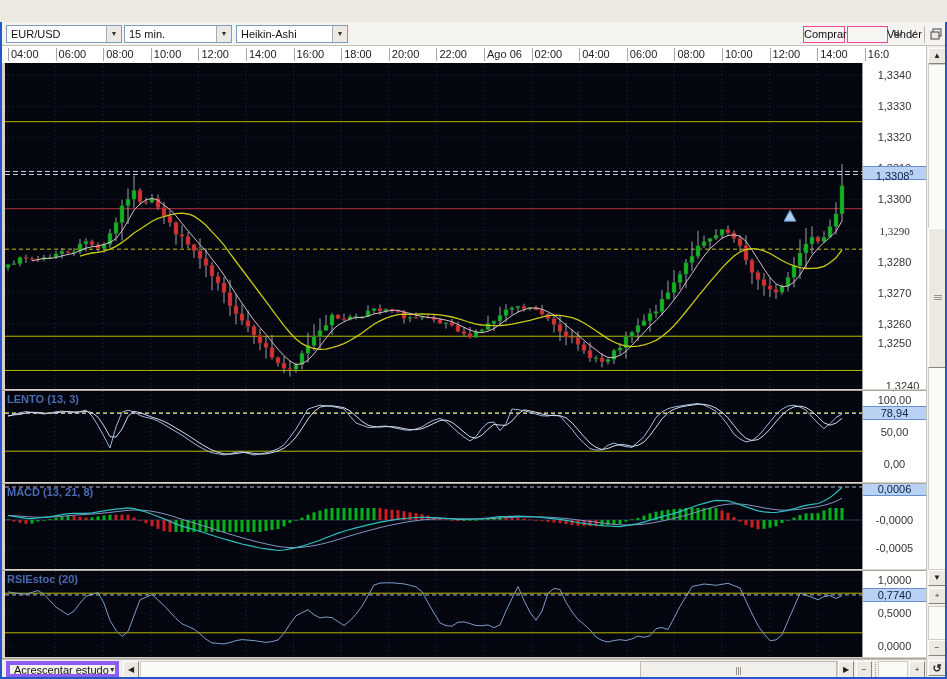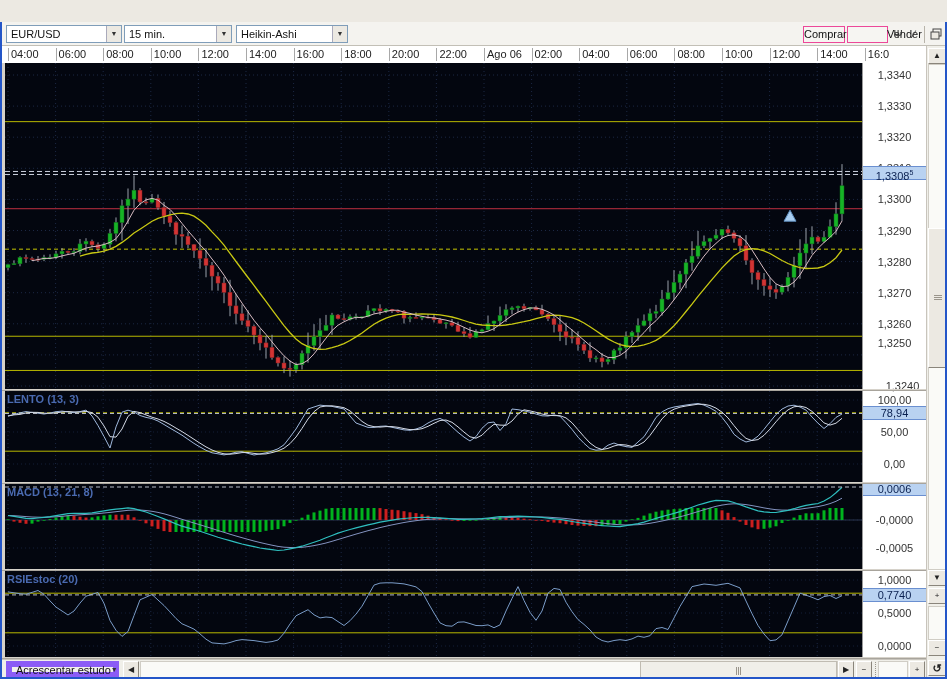--- a/index.html
+++ b/index.html
@@ -54,21 +54,21 @@
   .vthumb{position:absolute;left:1px;width:18px;background:#ece9e2;border:1px solid;border-color:#fff #8a857b #8a857b #fff;}
   .grip-h{position:absolute;left:5px;top:50%;width:8px;height:5px;margin-top:-3px;
     background:repeating-linear-gradient(180deg,#9a958b 0,#9a958b 1px,transparent 1px,transparent 2px);}
   .bottom-bar{position:absolute;left:0;top:659px;width:926px;height:20px;background:#f0efe9;border-top:1px solid #c8c4bc;}
   .hb-btn{position:absolute;top:1px;width:16px;height:17px;background:#ece9e2;border:1px solid;border-color:#fff #8a857b #8a857b #fff;
     font-size:8px;color:#222;text-align:center;line-height:15px;}
   .htrack{position:absolute;top:1px;height:17px;background:#fafaf7;border:1px solid #d0cdc5;}
   .hthumb{position:absolute;top:1px;height:17px;background:#f0efe9;border:1px solid #c0bcb2;}
   .grip-v{position:absolute;top:5px;left:50%;width:5px;height:8px;margin-left:-3px;
     background:repeating-linear-gradient(90deg,#9a958b 0,#9a958b 1px,transparent 1px,transparent 2px);}
-  .addstudy{position:absolute;left:6px;top:1px;width:113px;height:17px;background:#f2f1ec;border:6px solid #8b5cf6;display:flex;align-items:center;}
+  .addstudy{position:absolute;left:6px;top:1px;width:113px;height:17px;background:#f2f1ec;border:4px solid #8b5cf6;display:flex;align-items:center;}
   .addstudy span.t{flex:1 1 auto;font-size:11px;color:#111;padding-left:4px;white-space:nowrap;}
   .addstudy span.a{flex:0 0 auto;font-size:7px;color:#333;padding-right:4px;}
   .vsep-dot{position:absolute;top:2px;width:1px;height:15px;border-left:1px dotted #9a958b;}
 
   .win-border{position:absolute;background:#2456c8;z-index:20;}
 </style>
 </head>
 <body>
 
 <div id="win">
@@ -710,21 +710,21 @@
       <span>0,0006</span>
     </div>
     <div class="badge" id="rsi-badge" style="top: 524.916px;">
       <span>0,7740</span>
     </div>
   <div class="tick-label" style="top: 6px;">1,3340</div>
       <div class="tick-label" style="top: 37.1px;">1,3330</div>
       <div class="tick-label" style="top: 68.2px;">1,3320</div>
       <div class="tick-label" style="top: 99.3px;">1,3310</div>
       <div class="tick-label" style="top: 130.4px;">1,3300</div>
-      <div class="tick-label" style="top: 161.5px;">1,3290</div>
+      <div class="tick-label" style="top: 161.5px; font-family: Liberation Serif, serif;">1,3290</div>
       <div class="tick-label" style="top: 192.6px;">1,3280</div>
       <div class="tick-label" style="top: 223.7px;">1,3270</div>
       <div class="tick-label" style="top: 254.8px;">1,3260</div>
       <div class="tick-label" style="top: 274px;">1,3250</div>
       <div class="tick-label" style="top: 317px; margin-left: 8px;">1,3240</div>
       <div class="tick-label" style="top: 331px;">100,00</div>
       <div class="tick-label" style="top: 363px;">50,00</div>
       <div class="tick-label" style="top: 395px;">0,00</div>
       <div class="tick-label" style="top: 451px;">-0,0000</div>
       <div class="tick-label" style="top: 479px;">-0,0005</div>

